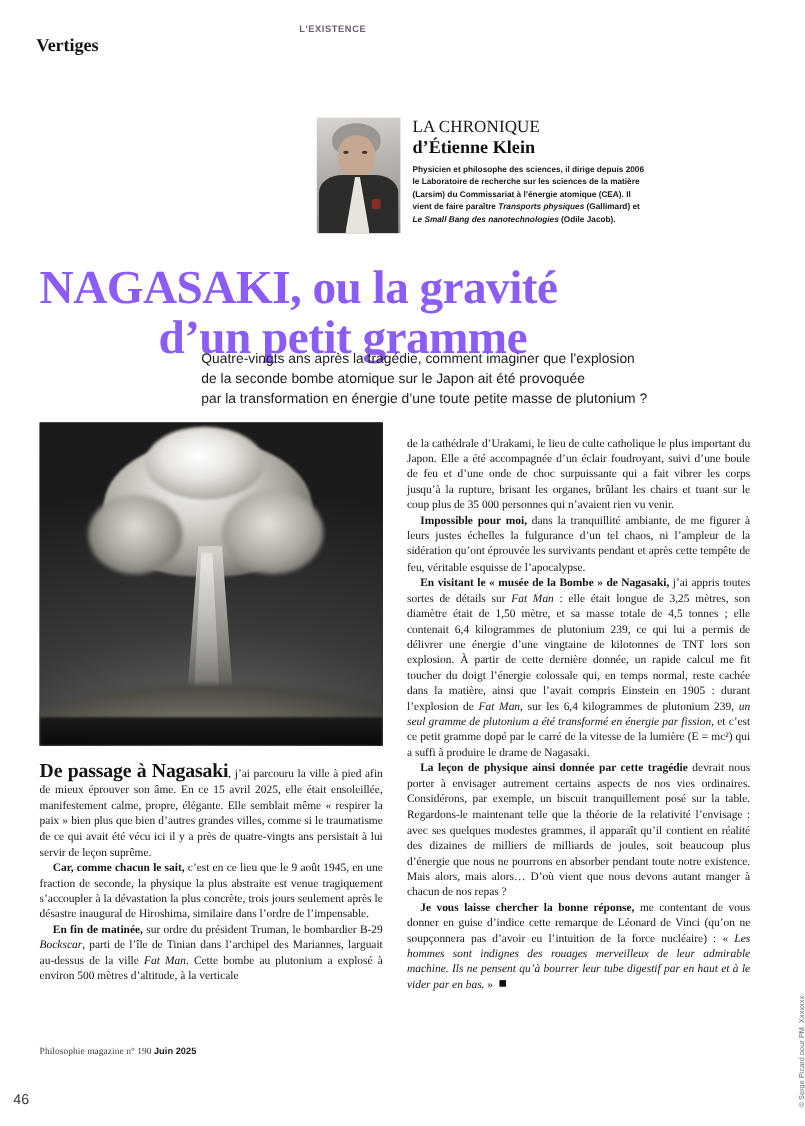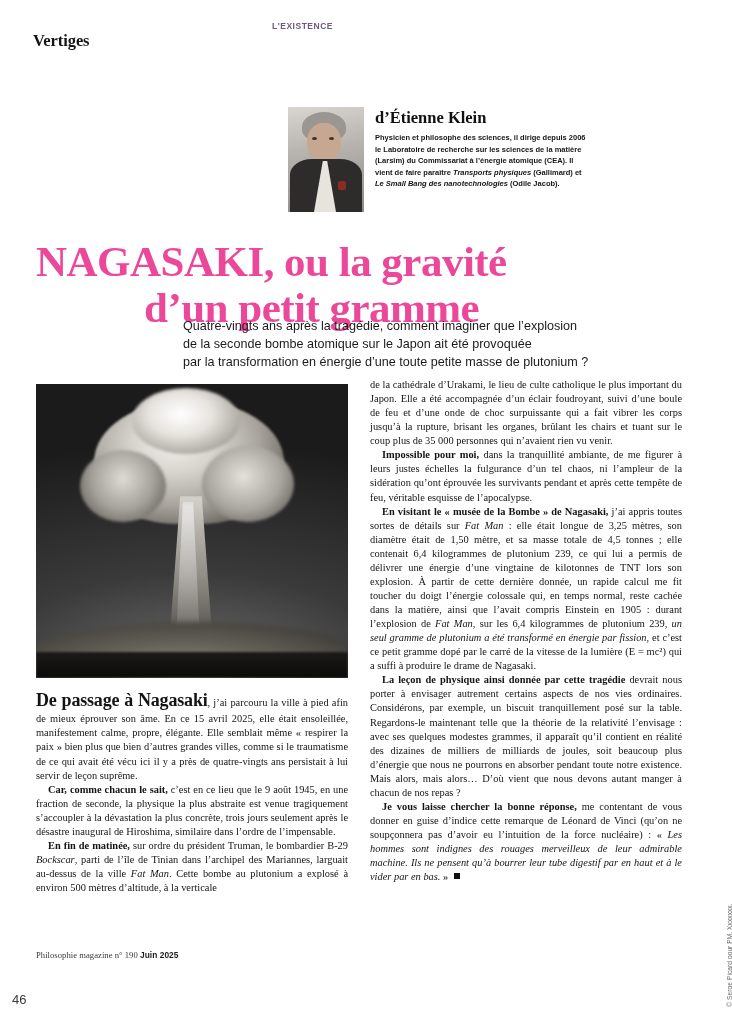--- a/index.html
+++ b/index.html
@@ -142,21 +142,21 @@
     top: 240px;
     width: 660px;
   }
   .headline-l1, .headline-l2 {
     font-family: "Liberation Serif", serif;
     font-weight: 700;
     font-size: 43px;
     line-height: 1.02;
     letter-spacing: -0.012em;
     margin: 0;
-    color: #ec4899;
+    color: #8b5cf6;
     white-space: nowrap;
   }
   .headline-l2 { padding-left: 108px; margin-top: 2px; }
 
   
   .deck {
     position: absolute;
     left: 183px;
     top: 318px;
     width: 500px;
@@ -256,21 +256,21 @@
     position: absolute;
     font-family: "Liberation Serif", serif;
     font-size: 10.4px;
     line-height: 1.352;
     color: #141414;
     text-align: justify;
     -webkit-hyphens: auto;
     hyphens: auto;
   }
   .col-left  { left: 36px;  top: 688px; width: 312px; }
-  .col-right { left: 370px; top: 378px; width: 312px; }
+  .col-right { left: 370px; top: 397px; width: 312px; }
 
   .col p { margin: 0; text-indent: 12px; }
   .col p.first { text-indent: 0; }
   .col b { font-weight: 700; }
   .col i { font-style: italic; }
 
   .lead-big {
     font-size: 18px;
     font-weight: 700;
     letter-spacing: -0.01em;
@@ -331,20 +331,21 @@
   <div class="chronicle-portrait">
     <div class="p-hair"></div>
     <div class="p-face"></div>
     <div class="p-eye-l"></div>
     <div class="p-eye-r"></div>
     <div class="p-body"></div>
     <div class="p-shirt"></div>
     <div class="p-pin"></div>
   </div>
   <div class="chronicle-text">
+    <p class="chronicle-label">LA CHRONIQUE</p>
     <p class="chronicle-name">d’Étienne Klein</p>
     <p class="chronicle-bio"><span>Physicien et philosophe des sciences, il dirige depuis 2006 le Laboratoire de recherche sur les sciences de la matière (Larsim) du Commissariat à l’énergie atomique (CEA). Il vient de faire paraître </span><i>Transports physiques</i><span> (Gallimard) et </span><i>Le Small Bang des nanotechnologies</i><span> (Odile Jacob).</span></p>
   </div>
 </div>
 
 <div class="headline">
   <h1 class="headline-l1">NAGASAKI, ou la gravité</h1>
   <h1 class="headline-l2">d’un petit gramme</h1>
 </div>
 

